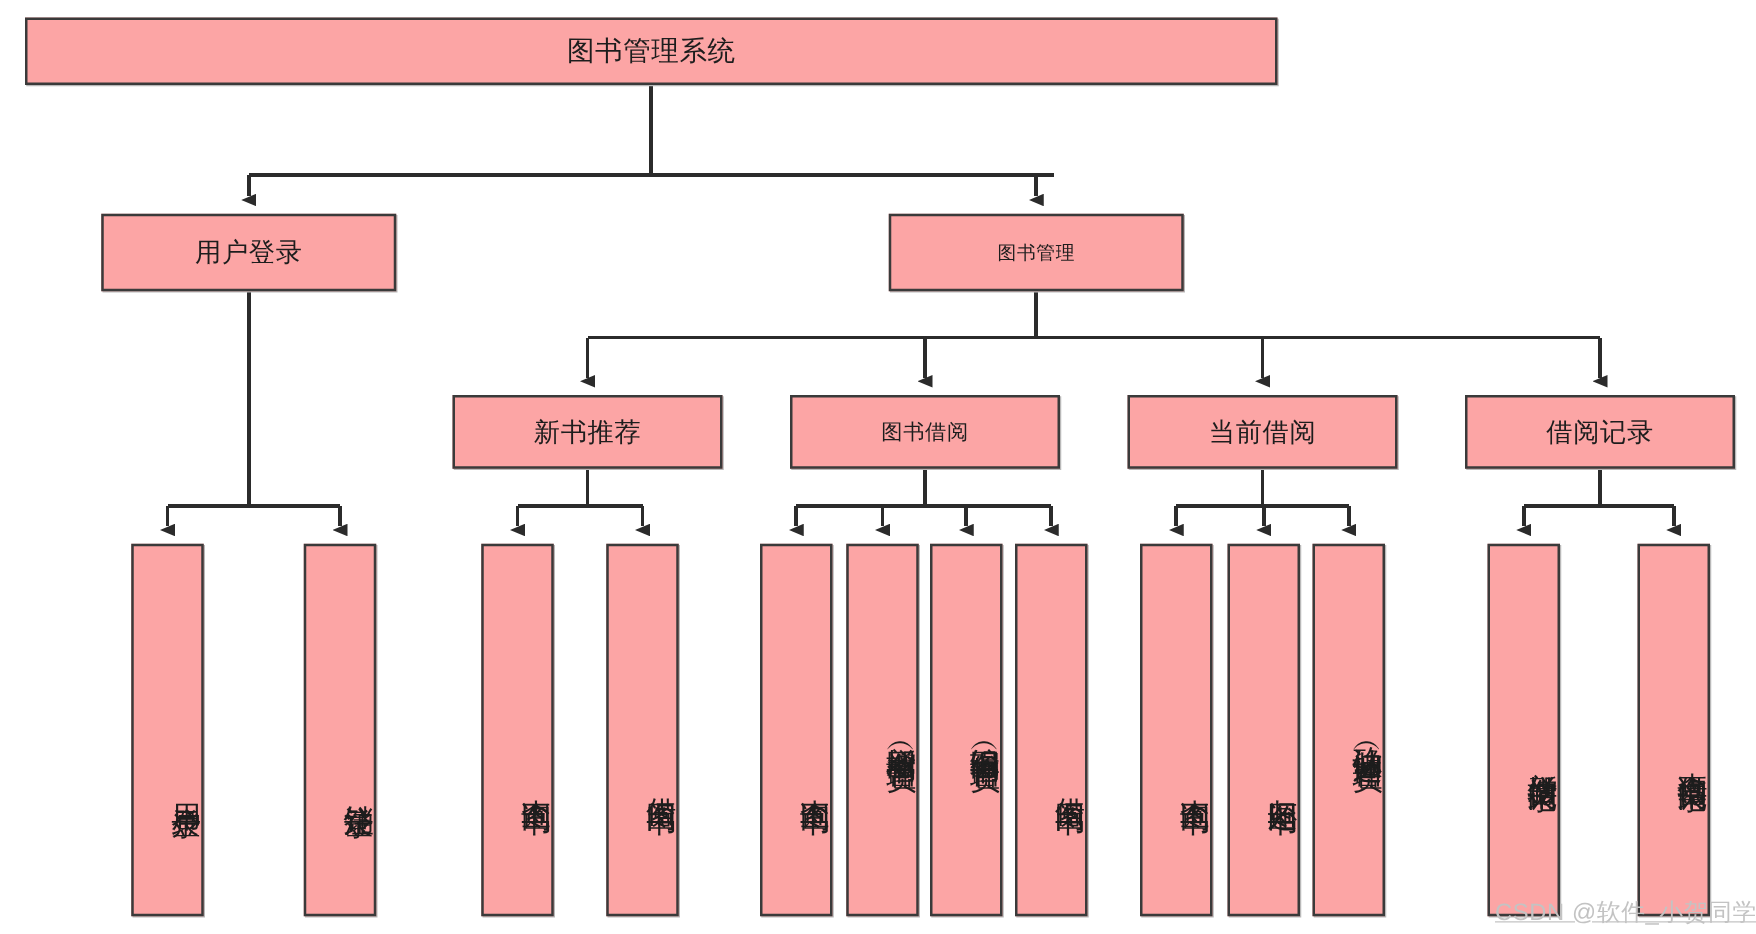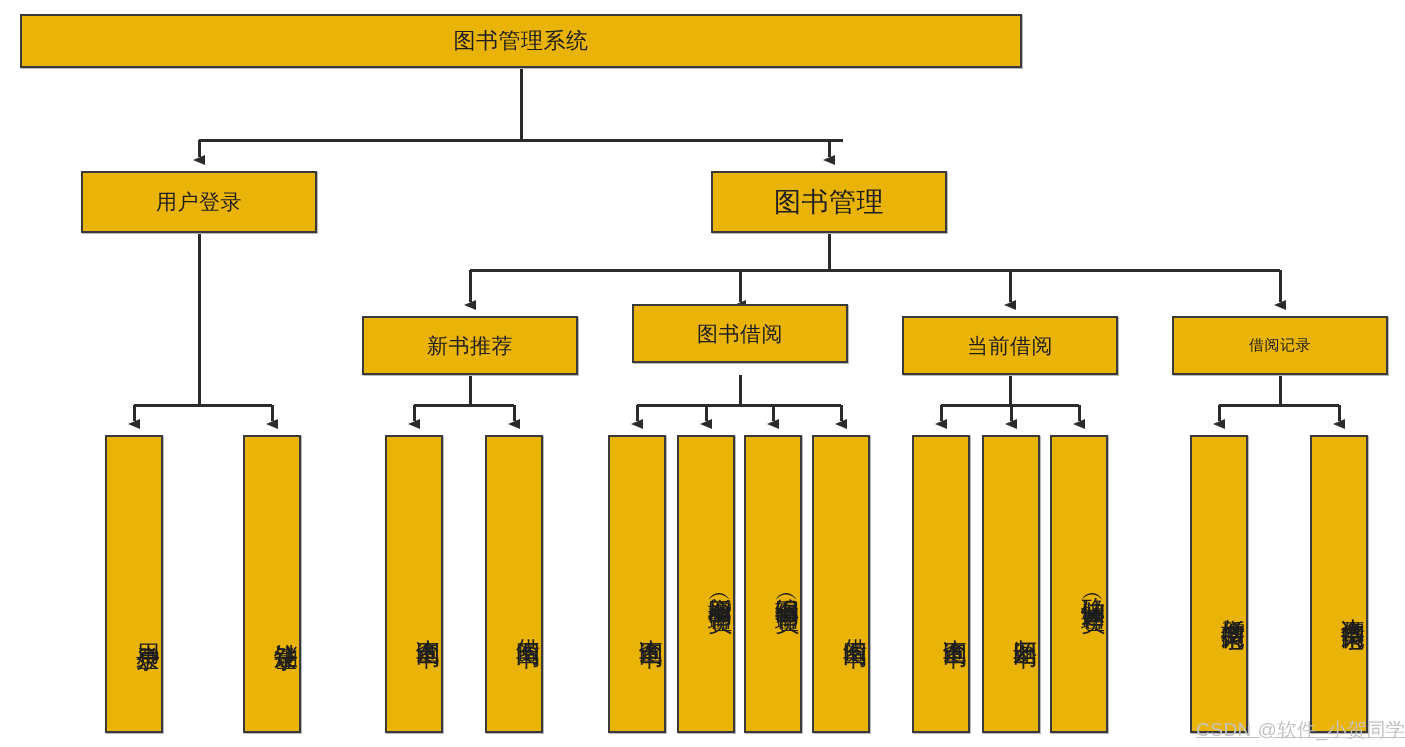--- a/index.html
+++ b/index.html
@@ -21,21 +21,21 @@
     position: absolute;
     left: 0;
     top: 0;
     width: 1405px;
     height: 747px;
     pointer-events: none;
   }
   .node {
     position: absolute;
     box-sizing: border-box;
-    background: #eab308;
+    background: #fca5a5;
     border: 2px solid #3a3a3a;
     box-shadow: 1px 1px 0 0 #b9b9b9;
     display: flex;
     align-items: center;
     justify-content: center;
     color: #1d1d1d;
     letter-spacing: 0.5px;
   }
   .node.horiz {
     writing-mode: horizontal-tb;
@@ -118,34 +118,34 @@
     </g>
   </svg>
 
   <div class="node horiz" style="left:20px; top:14px; width:1002px; height:54px; font-size:22px;">
     <span class="lbl">图书管理系统</span>
   </div>
 
   <div class="node horiz" style="left:81px; top:171px; width:236px; height:62px; font-size:21px;">
     <span class="lbl">用户登录</span>
   </div>
-  <div class="node horiz" style="left:711px; top:171px; width:236px; height:62px; font-size:27px;">
+  <div class="node horiz" style="left:711px; top:171px; width:236px; height:62px; font-size:15px;">
     <span class="lbl">图书管理</span>
   </div>
 
   <div class="node horiz" style="left:362px; top:316px; width:216px; height:59px; font-size:21px;justify-content:center;">
     <span class="lbl">新书推荐</span>
   </div>
-  <div class="node horiz" style="left:632px; top:304px; width:216px; height:59px; font-size:21px;">
+  <div class="node horiz" style="left:632px; top:316px; width:216px; height:59px; font-size:17px;">
     <span class="lbl">图书借阅</span>
   </div>
   <div class="node horiz" style="left:902px; top:316px; width:216px; height:59px; font-size:21px;">
     <span class="lbl">当前借阅</span>
   </div>
-  <div class="node horiz" style="left:1172px; top:316px; width:216px; height:59px; font-size:15px;">
+  <div class="node horiz" style="left:1172px; top:316px; width:216px; height:59px; font-size:21px;">
     <span class="lbl">借阅记录</span>
   </div>
 
   <div class="node vert" style="left:105px; top:435px; width:58px; height:298px; font-size:24px; padding-top:88px;">
     <span class="lbl">用户登录</span>
   </div>
   <div class="node vert" style="left:243px; top:435px; width:58px; height:298px; font-size:24px; padding-top:88px;">
     <span class="lbl">注销登录</span>
   </div>
 

